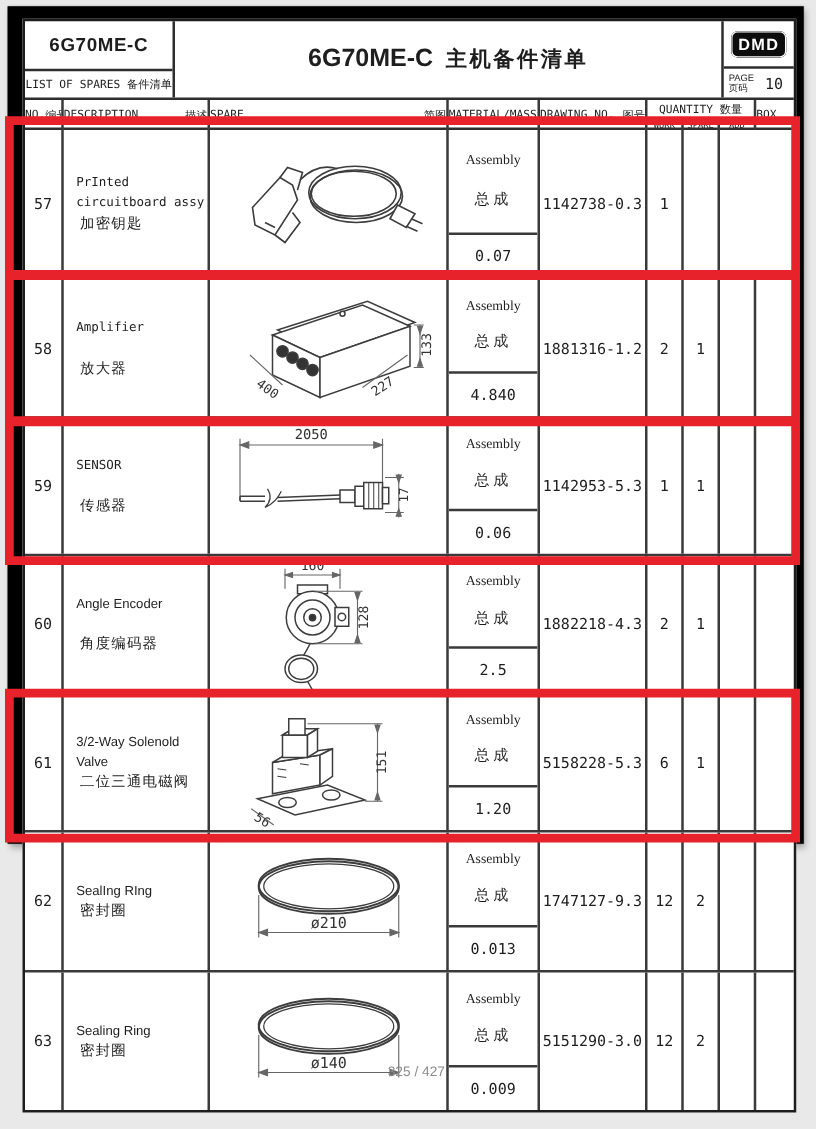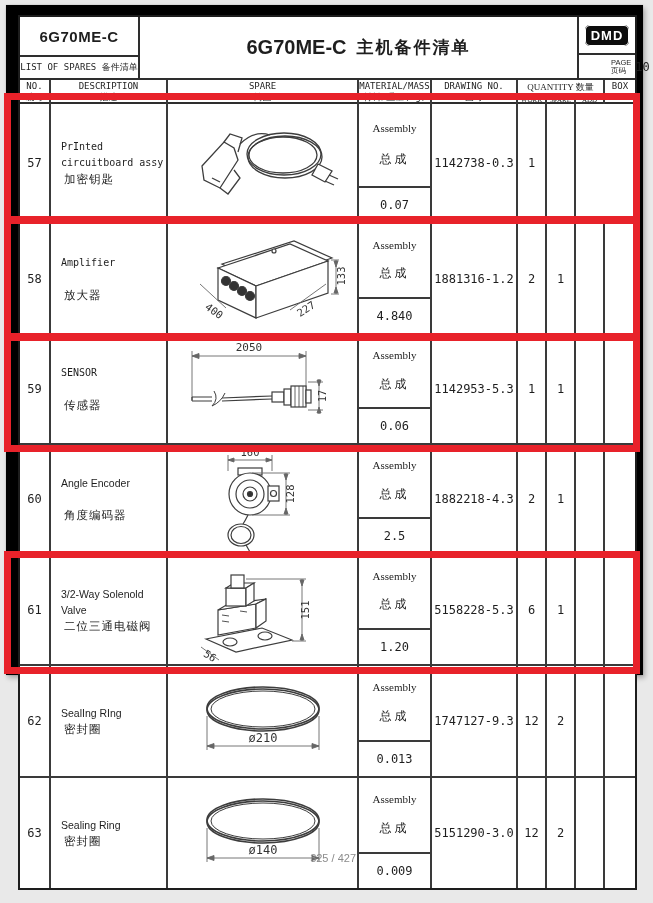--- a/index.html
+++ b/index.html
@@ -18,27 +18,27 @@
   .h-list { flex:1; display:flex; align-items:center; justify-content:center;
             font-family:"DejaVu Sans Mono", monospace; font-size:9px; white-space:nowrap; }
   .h-title { flex:1; display:flex; align-items:center; justify-content:center; gap:10px; }
   .h-title .tmodel { font-weight:700; font-size:20px; }
   .h-title .tcn { font-size:17px; letter-spacing:2px; font-weight:700; }
   .h-right { width:58px; border-left:2px solid #2e2e2e; display:flex; flex-direction:column;justify-content:space-between; }
   .logo-cell { height:38px; border-bottom:2px solid #2e2e2e; display:flex; align-items:center; justify-content:center; }
   .logo { background:#0d0d0d; color:#fff; font-weight:700; font-size:13px; letter-spacing:1px;
           padding:3px 6px; border-radius:5px; box-shadow:inset 0 0 0 1px #fff, inset 0 0 0 2px #0d0d0d; }
   .page-cell { flex:1; display:flex; align-items:center; padding:0 4px; gap:4px; }
-  .page-lbls { display:flex; flex-direction:column; line-height:1; font-size:7.5px; gap:1px;margin-left:28px; }
+  .page-lbls { display:flex; flex-direction:column; line-height:1; font-size:7.5px; gap:1px; }
   .page-num { flex:1; text-align:center; font-size:12px; font-family:"DejaVu Sans Mono", monospace; }
 
   
   .grid { display:grid; grid-template-columns:31px 117px 191px 73px 86px 29px 29px 29px 30px; }
   .chead { height:24px; border-bottom:2px solid #2e2e2e; font-family:"DejaVu Sans Mono", monospace; }
-  .chc { border-right:2px solid #3a3a3a; display:flex; flex-direction:column; align-items:center; justify-content:space-between; padding:1px 0; overflow:hidden; }
+  .chc { border-right:2px solid #3a3a3a; display:flex; flex-direction:row; align-items:center; justify-content:space-between; padding:1px 0; overflow:hidden; }
   .chc:last-child { border-right:none;gap:16px; }
   .ch-en { font-size:9px; white-space:nowrap; }
   .ch-cn { font-size:9px; white-space:nowrap; }
   .qty-head { border-right:2px solid #3a3a3a; display:flex; flex-direction:column; }
   .qty-top { font-size:9px; text-align:center; white-space:nowrap; padding-top:1px; }
   .qty-sub { flex:1; display:flex; }
   .qty-sub div { flex:1; border-right:2px solid #3a3a3a; border-top:2px solid #3a3a3a;
                  font-size:7px; display:flex; align-items:center; justify-content:center; overflow:hidden; }
   .qty-sub div:last-child { border-right:none; }
 
@@ -114,21 +114,21 @@
         <span class="ch-cn">简图</span>
       </div>
       <div class="chc">
         <span class="ch-en">MATERIAL/MASS</span>
         <span class="ch-cn">材料/重量(Kg)</span>
       </div>
       <div class="chc">
         <span class="ch-en">DRAWING NO.</span>
         <span class="ch-cn">图号</span>
       </div>
-      <div class="qty-head" style="grid-column:span 3;font-family:Liberation Serif, serif;">
+      <div class="qty-head" style="grid-column:span 3;">
         <div class="qty-top">QUANTITY 数量</div>
         <div class="qty-sub">
           <div>WORK</div>
           <div>SPARE</div>
           <div>ADD</div>
         </div>
       </div>
       <div class="chc">
         <span class="ch-en">BOX</span>
         <span class="ch-cn">箱号</span>

